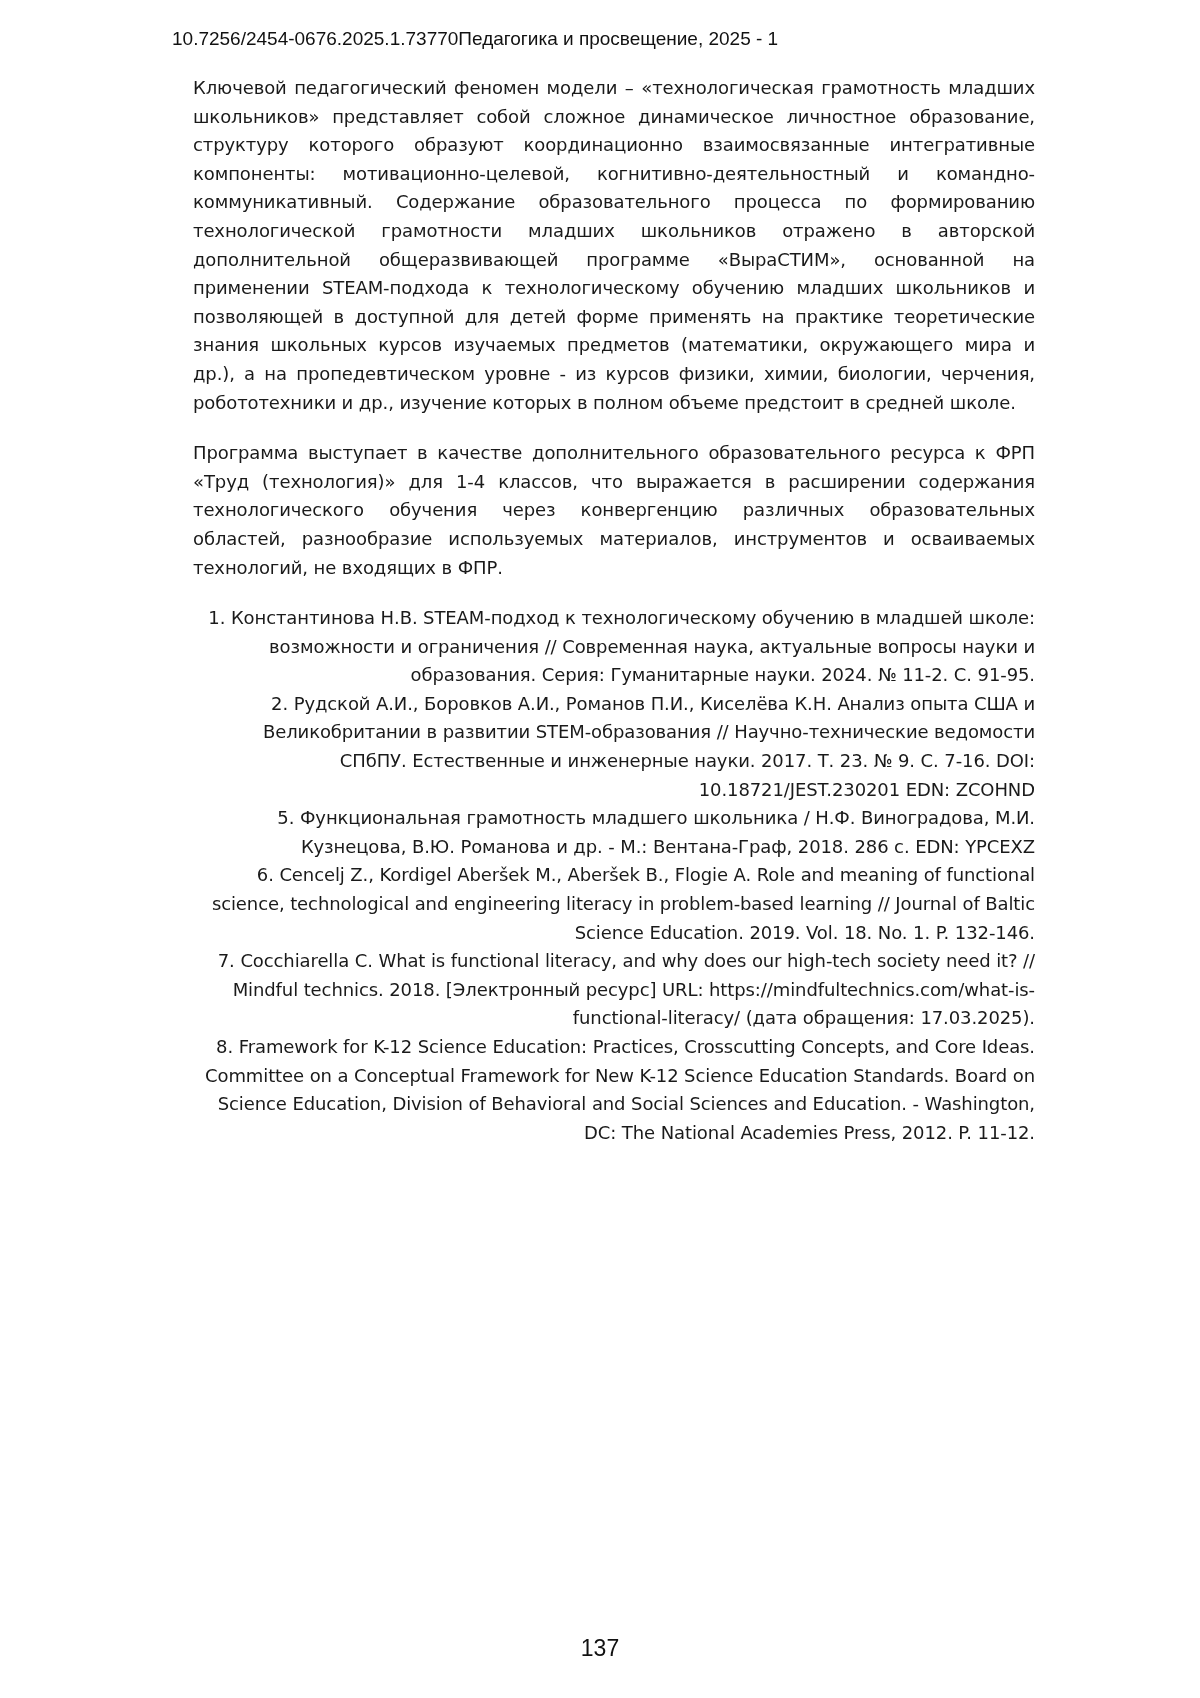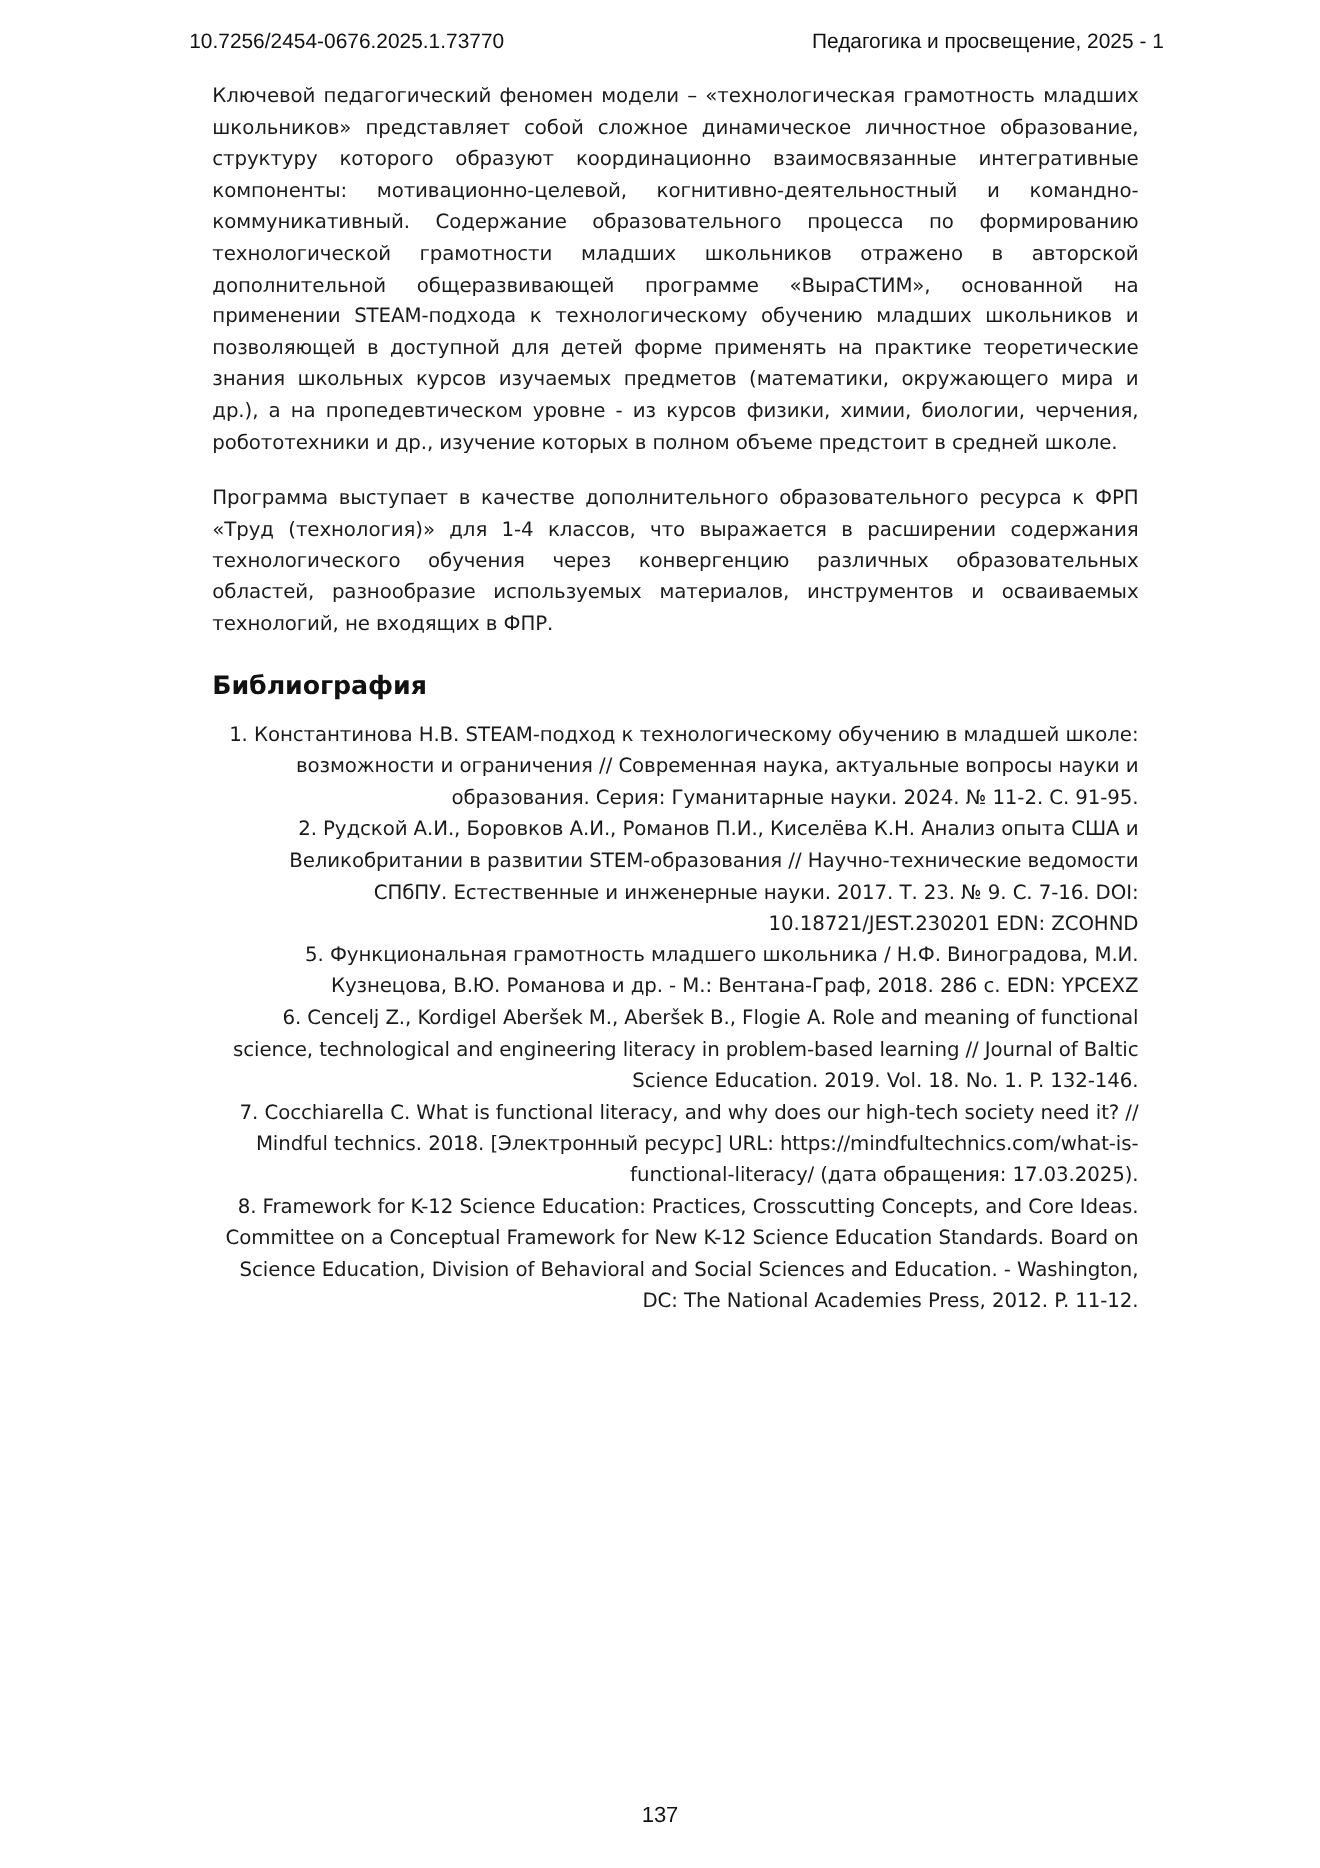--- a/index.html
+++ b/index.html
@@ -10,21 +10,20 @@
     background: #ffffff;
     color: #1a1a1a;
     overflow: hidden;
   }
   .header {
     position: absolute;
     top: 28px;
     left: 172px;
     right: 142px;
     display: flex;
-    justify-content: space-between;
     font-family: "Liberation Sans", sans-serif;
     font-size: 19px;
     color: #111111;
   }
   .content {
     position: absolute;
     top: 74px;
     left: 193px;
     width: 842px;
     font-family: "DejaVu Sans", sans-serif;
@@ -49,39 +48,38 @@
     text-align: right;
     text-indent: 7px;
   }
   .footer {
     position: absolute;
     bottom: 36px;
     left: 0;
     width: 100%;
     text-align: center;
     font-family: "Liberation Sans", sans-serif;
-    font-size: 20px;
+    font-size: 23px;
     color: #111111;
   }
 </style>
 </head>
 <body>
 
 <div class="page">
 
   <div class="header">
     <span>10.7256/2454-0676.2025.1.73770</span>
     <span>Педагогика и просвещение, 2025 - 1</span>
   </div>
 
   <div class="content">
     <p class="para">Ключевой педагогический феномен модели – «технологическая грамотность младших школьников» представляет собой сложное динамическое личностное образование, структуру которого образуют координационно взаимосвязанные интегративные компоненты: мотивационно-целевой, когнитивно-деятельностный и командно-коммуникативный. Содержание образовательного процесса по формированию технологической грамотности младших школьников отражено в авторской дополнительной общеразвивающей программе «ВыраСТИМ», основанной на применении STEAM-подхода к технологическому обучению младших школьников и позволяющей в доступной для детей форме применять на практике теоретические знания школьных курсов изучаемых предметов (математики, окружающего мира и др.), а на пропедевтическом уровне - из курсов физики, химии, биологии, черчения, робототехники и др., изучение которых в полном объеме предстоит в средней школе.</p>
     <p class="para">Программа выступает в качестве дополнительного образовательного ресурса к ФРП «Труд (технология)» для 1-4 классов, что выражается в расширении содержания технологического обучения через конвергенцию различных образовательных областей, разнообразие используемых материалов, инструментов и осваиваемых технологий, не входящих в ФПР.</p>
 
-    <h2 class="bib-heading">Библиография</h2>
 
     <div>
       <p class="bib-item"><span>1.</span> <span>Константинова Н.В. STEAM-подход к технологическому обучению в младшей школе: возможности и ограничения // Современная наука, актуальные вопросы науки и образования. Серия: Гуманитарные науки. 2024. № 11-2. С. 91-95.</span></p>
       <p class="bib-item"><span>2.</span> <span>Рудской А.И., Боровков А.И., Романов П.И., Киселёва К.Н. Анализ опыта США и Великобритании в развитии STEM-образования // Научно-технические ведомости СПбПУ. Естественные и инженерные науки. 2017. Т. 23. № 9. С. 7-16. DOI: 10.18721/JEST.230201 EDN: ZCOHND</span></p>
       <p class="bib-item"><span>5.</span> <span>Функциональная грамотность младшего школьника / Н.Ф. Виноградова, М.И. Кузнецова, В.Ю. Романова и др. - М.: Вентана-Граф, 2018. 286 с. EDN: YPCEXZ</span></p>
       <p class="bib-item"><span>6.</span> <span>Cencelj Z., Kordigel Aberšek M., Aberšek B., Flogie A. Role and meaning of functional science, technological and engineering literacy in problem-based learning // Journal of Baltic Science Education. 2019. Vol. 18. No. 1. P. 132-146.</span></p>
       <p class="bib-item"><span>7.</span> <span>Cocchiarella C. What is functional literacy, and why does our high-tech society need it? // Mindful technics. 2018. [Электронный ресурс] URL: https://mindfultechnics.com/what-is-functional-literacy/ (дата обращения: 17.03.2025).</span></p>
       <p class="bib-item"><span>8.</span> <span>Framework for K-12 Science Education: Practices, Crosscutting Concepts, and Core Ideas. Committee on a Conceptual Framework for New K-12 Science Education Standards. Board on Science Education, Division of Behavioral and Social Sciences and Education. - Washington, DC: The National Academies Press, 2012. P. 11-12.</span></p>
     </div>
   </div>

